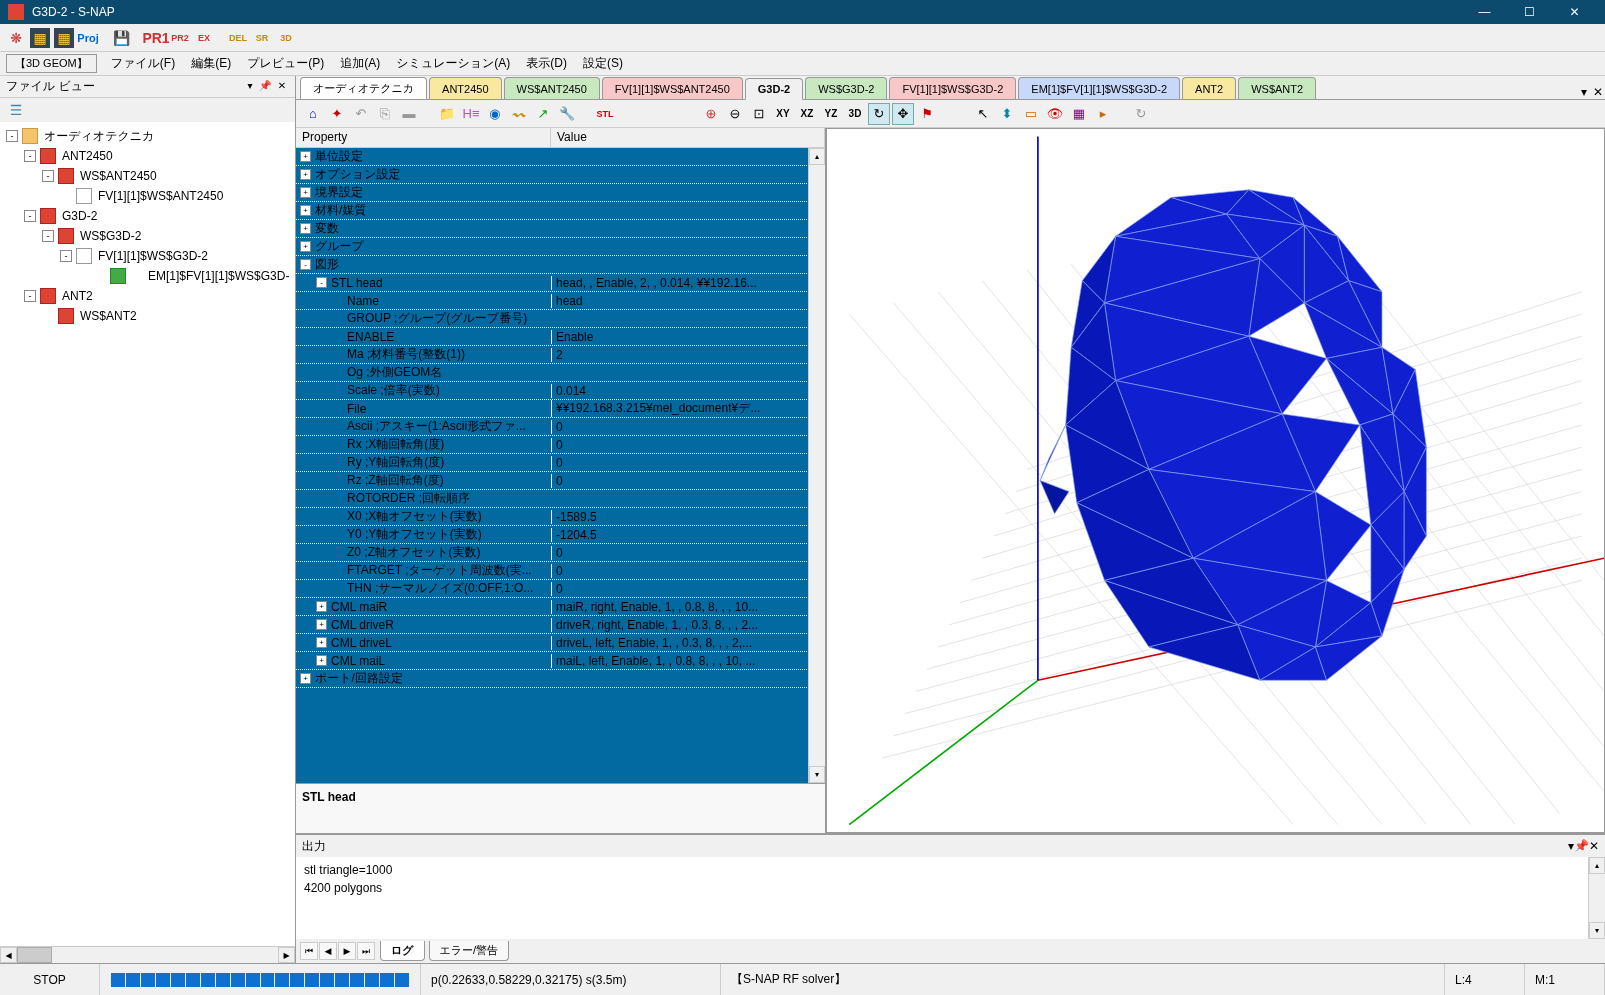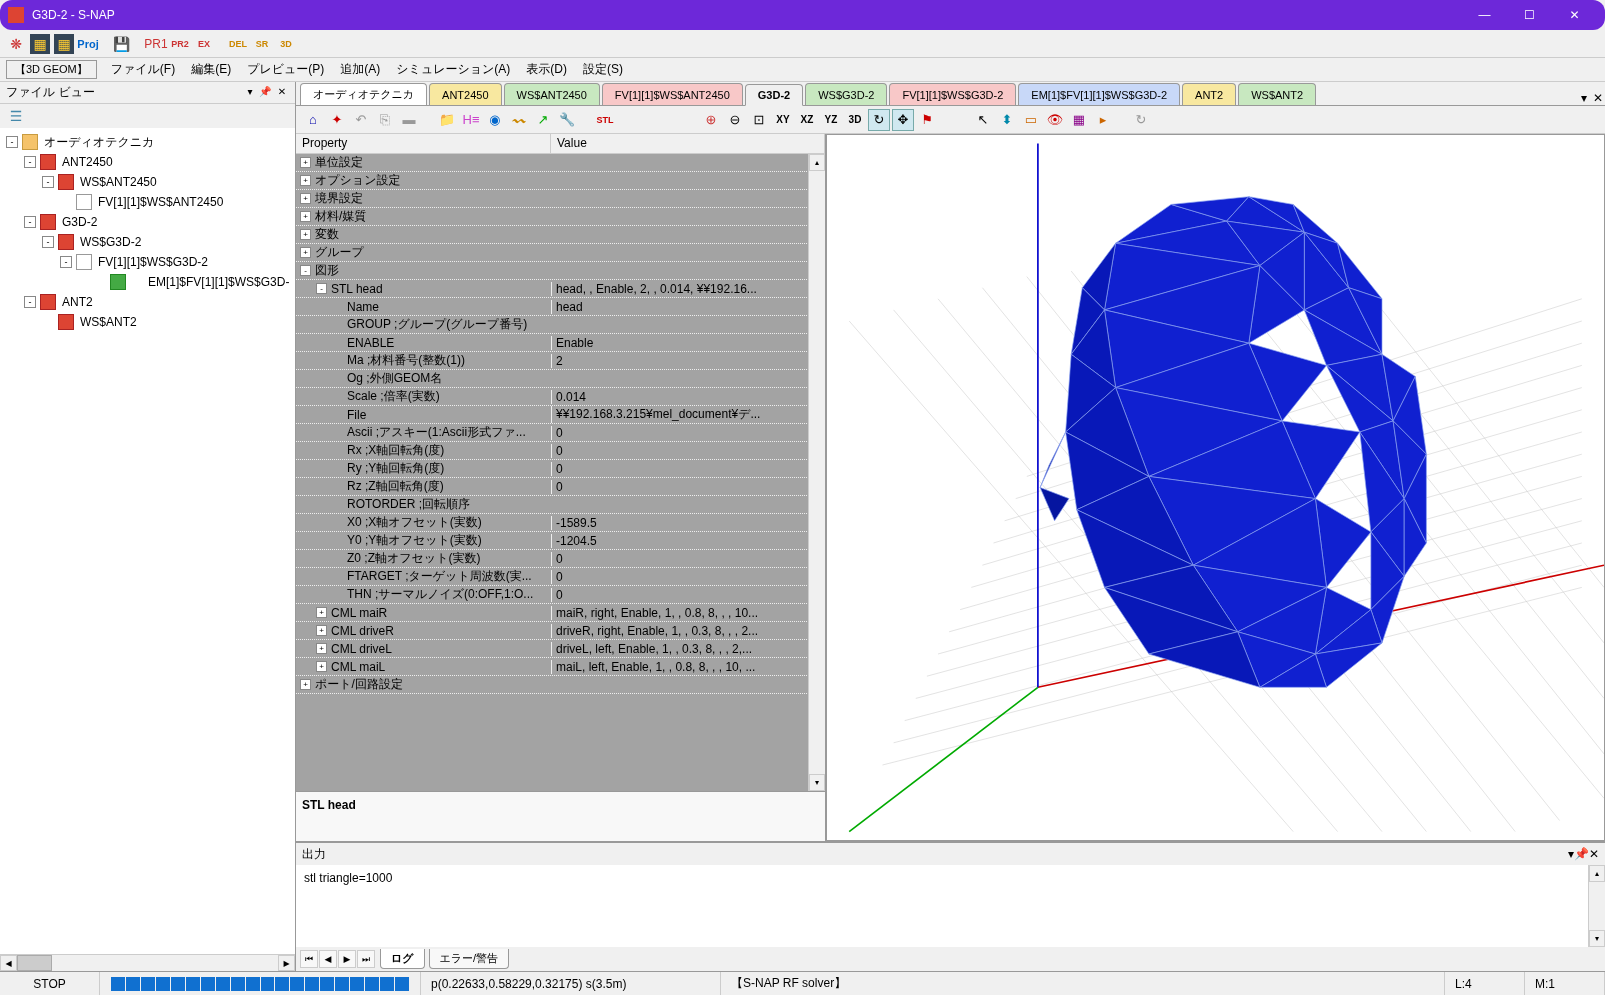--- a/index.html
+++ b/index.html
@@ -1,19 +1,19 @@
 <!DOCTYPE html>
 <html><head>
 <meta charset="utf-8">
 <style>
 * { box-sizing: border-box; margin: 0; padding: 0; font-family: "Meiryo", "MS PGothic", sans-serif; font-size: 12px; }
 body { background: #f0f0f0; width: 1605px; height: 995px; overflow: hidden; display: flex; flex-direction: column; }
 
 
-.titlebar { background: #6d28d9; color: #fff; height: 30px; display: flex; align-items: center; padding: 0 8px; border-radius: 12px; }
+.titlebar { background: #0c4a6e; color: #fff; height: 24px; display: flex; align-items: center; padding: 0 8px; }
 .titlebar .app-icon { width: 16px; height: 16px; background: #d43; margin-right: 8px; }
 .titlebar .title { flex: 1; font-size: 12px; }
 .titlebar .win-btns { display: flex; gap: 0; }
 .titlebar .win-btn { width: 45px; height: 30px; display: flex; align-items: center; justify-content: center; color: #fff; cursor: pointer; }
 
 
 .toolbar1 { background: #f0f0f0; height: 28px; display: flex; align-items: center; padding: 2px 6px; gap: 4px; border-bottom: 1px solid #ccc; }
 .tb-icon { width: 20px; height: 20px; display: flex; align-items: center; justify-content: center; font-size: 14px; cursor: pointer; }
 .tb-sep { width: 6px; }
 
@@ -59,21 +59,21 @@
 
 .inner-toolbar { height: 28px; background: #f0f0f0; display: flex; align-items: center; padding: 2px 6px; gap: 2px; border-bottom: 1px solid #ccc; }
 .it-btn { width: 22px; height: 22px; display: flex; align-items: center; justify-content: center; cursor: pointer; font-size: 13px; }
 .it-btn.active { border: 1px solid #7aa; background: #d0e8f0; }
 .it-sep { width: 12px; }
 
 
 .content-split { flex: 1; display: flex; overflow: hidden; }
 
 
-.prop-panel { width: 530px; display: flex; flex-direction: column; border-right: 1px solid #999; background: #a3a3a3; }
+.prop-panel { width: 530px; display: flex; flex-direction: column; border-right: 1px solid #999; background: #0369a1; }
 .prop-header { display: flex; height: 20px; background: #f0f0f0; border-bottom: 1px solid #ccc; }
 .prop-header > div { padding: 2px 6px; border-right: 1px solid #ccc; font-size: 12px; }
 .prop-header .col-prop { width: 255px; }
 .prop-header .col-val { flex: 1; }
 .prop-body { flex: 1; overflow: auto; position: relative; }
 .prop-row { display: flex; height: 18px; align-items: center; border-bottom: 1px dotted #eee; }
 .prop-row .pcell { padding: 0 4px; overflow: hidden; white-space: nowrap; text-overflow: ellipsis; font-size: 12px; }
 .prop-row .pkey { width: 255px; display: flex; align-items: center; }
 .prop-row .pval { flex: 1; border-left: 1px solid #eee; }
 .prop-toggle { width: 11px; height: 11px; border: 1px solid #888; display: inline-flex; align-items: center; justify-content: center; font-size: 8px; margin-right: 4px; cursor: pointer; background: #fff; line-height: 1; }
@@ -90,21 +90,21 @@
 .output-header { display: flex; align-items: center; padding: 2px 6px; height: 22px; }
 .output-header .title { flex: 1; font-size: 12px; }
 .output-body { flex: 1; background: #fff; padding: 4px 8px; overflow: auto; font-size: 12px; line-height: 1.5; position: relative; }
 .output-scroll { position: absolute; right: 0; top: 0; bottom: 0; width: 17px; background: #f0f0f0; border-left: 1px solid #ccc; }
 .output-footer { height: 24px; display: flex; align-items: center; padding: 0 4px; }
 .nav-btn { width: 18px; height: 18px; border: 1px solid #ccc; display: flex; align-items: center; justify-content: center; margin-right: 1px; cursor: pointer; font-size: 9px; background: #f8f8f8; }
 .out-tab { padding: 2px 10px; border: 1px solid #999; margin-left: 4px; cursor: pointer; font-size: 11px; background: #f8f8f8; border-radius: 0 0 4px 4px; border-top: none; }
 .out-tab.active { background: #fff; font-weight: bold; }
 
 
-.statusbar { height: 24px; background: #f0f0f0; border-top: 1px solid #999; display: flex; align-items: center; font-size: 11px; }
+.statusbar { height: 32px; background: #f0f0f0; border-top: 1px solid #999; display: flex; align-items: center; font-size: 11px; }
 .status-cell { padding: 0 10px; border-right: 1px solid #ccc; height: 100%; display: flex; align-items: center; }
 .progress { width: 300px; height: 16px; display: flex; gap: 1px; padding: 1px; }
 .progress .seg { flex: 1; background: #1070d0; }
 
 
 .hscroll { height: 17px; background: #f0f0f0; border-top: 1px solid #ccc; display: flex; }
 .hscroll-btn { width: 17px; border: 1px solid #ccc; display: flex; align-items: center; justify-content: center; font-size: 8px; cursor: pointer; }
 .hscroll-track { flex: 1; background: #f0f0f0; position: relative; }
 .hscroll-thumb { position: absolute; left: 0; width: 35px; top: 0; bottom: 0; background: #ccc; border: 1px solid #aaa; }
 </style>
@@ -122,21 +122,21 @@
 </div>
 
 <div class="toolbar1">
   <div class="tb-icon" style="color:#c33">❋</div>
   <div class="tb-icon" style="background:#345;color:#fc3">▦</div>
   <div class="tb-icon" style="background:#345;color:#fc3">▦</div>
   <div class="tb-icon" style="color:#06c;font-size:11px;font-weight:bold">Proj</div>
   <div class="tb-sep"></div>
   <div class="tb-icon" style="color:#000">💾</div>
   <div class="tb-sep"></div>
-  <div class="tb-icon" style="color:#c33;font-size:12px;font-weight:normal">PR1</div>
+  <div class="tb-icon" style="color:#c33;font-size:14px;font-weight:bold">PR1</div>
   <div class="tb-icon" style="color:#c33;font-size:9px;font-weight:bold">PR2</div>
   <div class="tb-icon" style="color:#c33;font-size:9px;font-weight:bold">EX</div>
   <div class="tb-sep"></div>
   <div class="tb-icon" style="color:#c80;font-size:9px;font-weight:bold">DEL</div>
   <div class="tb-icon" style="color:#c80;font-size:9px;font-weight:bold">SR</div>
   <div class="tb-icon" style="color:#c80;font-size:9px;font-weight:bold">3D</div>
 </div>
 
 <div class="menubar">
   <div class="menu-btn3d">【3D GEOM】</div>
@@ -605,20 +605,21 @@
 
     <div class="output-panel">
       <div class="output-header">
         <div class="title">出力</div>
         <div class="ctrl">▾</div>
         <div class="ctrl">📌</div>
         <div class="ctrl">✕</div>
       </div>
       <div class="output-body" id="outputbody">
       <div>stl triangle=1000</div>
+          <div>4200 polygons</div>
           <div class="output-scroll">
             <div class="prop-scroll-btn">▴</div>
             <div class="prop-scroll-btn" style="position: absolute; bottom: 0px; width: 100%;">▾</div>
           </div>
         </div>
       <div class="output-footer">
         <div class="nav-btn">⏮</div>
         <div class="nav-btn">◀</div>
         <div class="nav-btn">▶</div>
         <div class="nav-btn">⏭</div>

